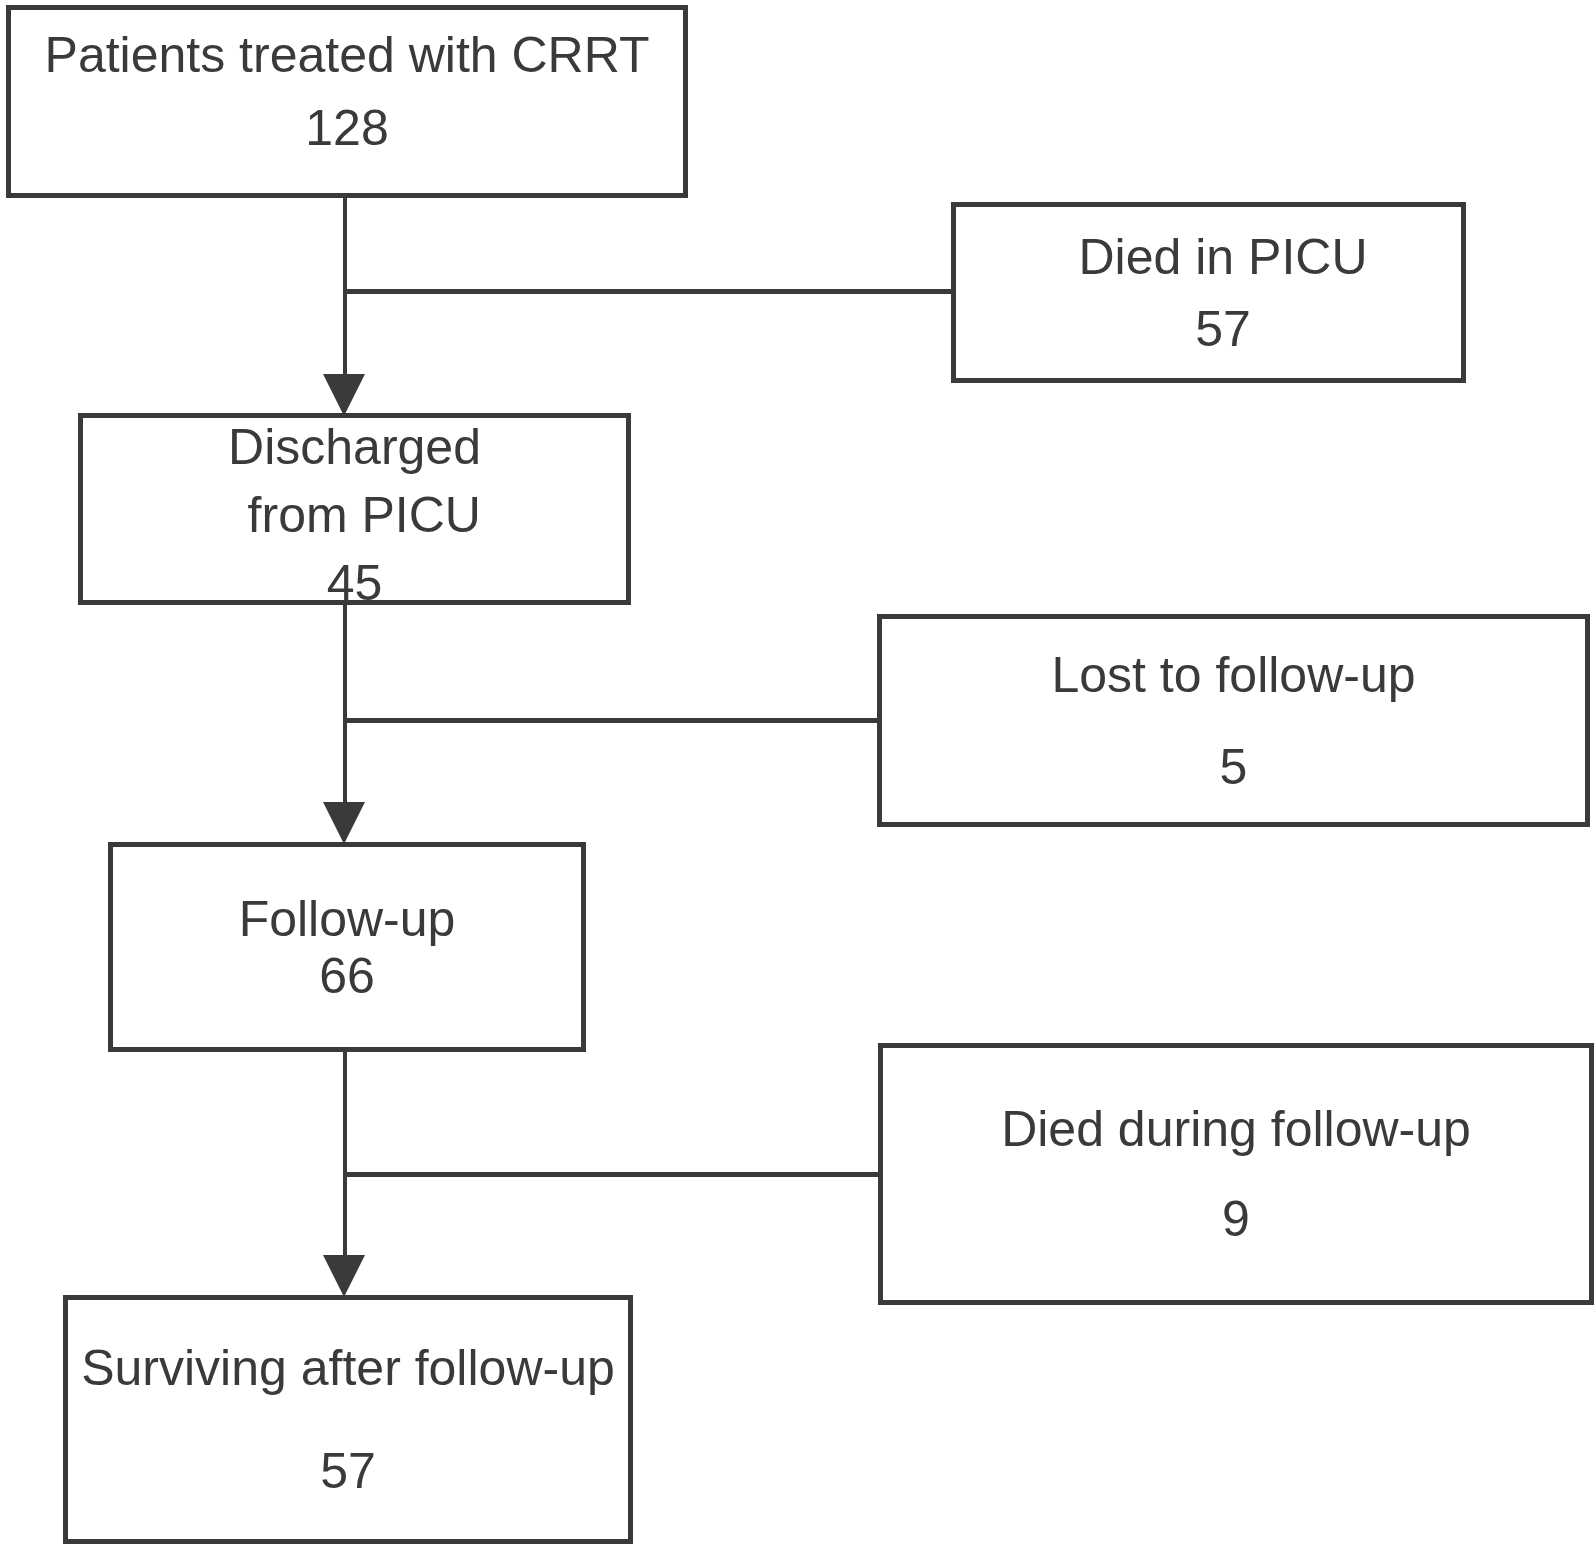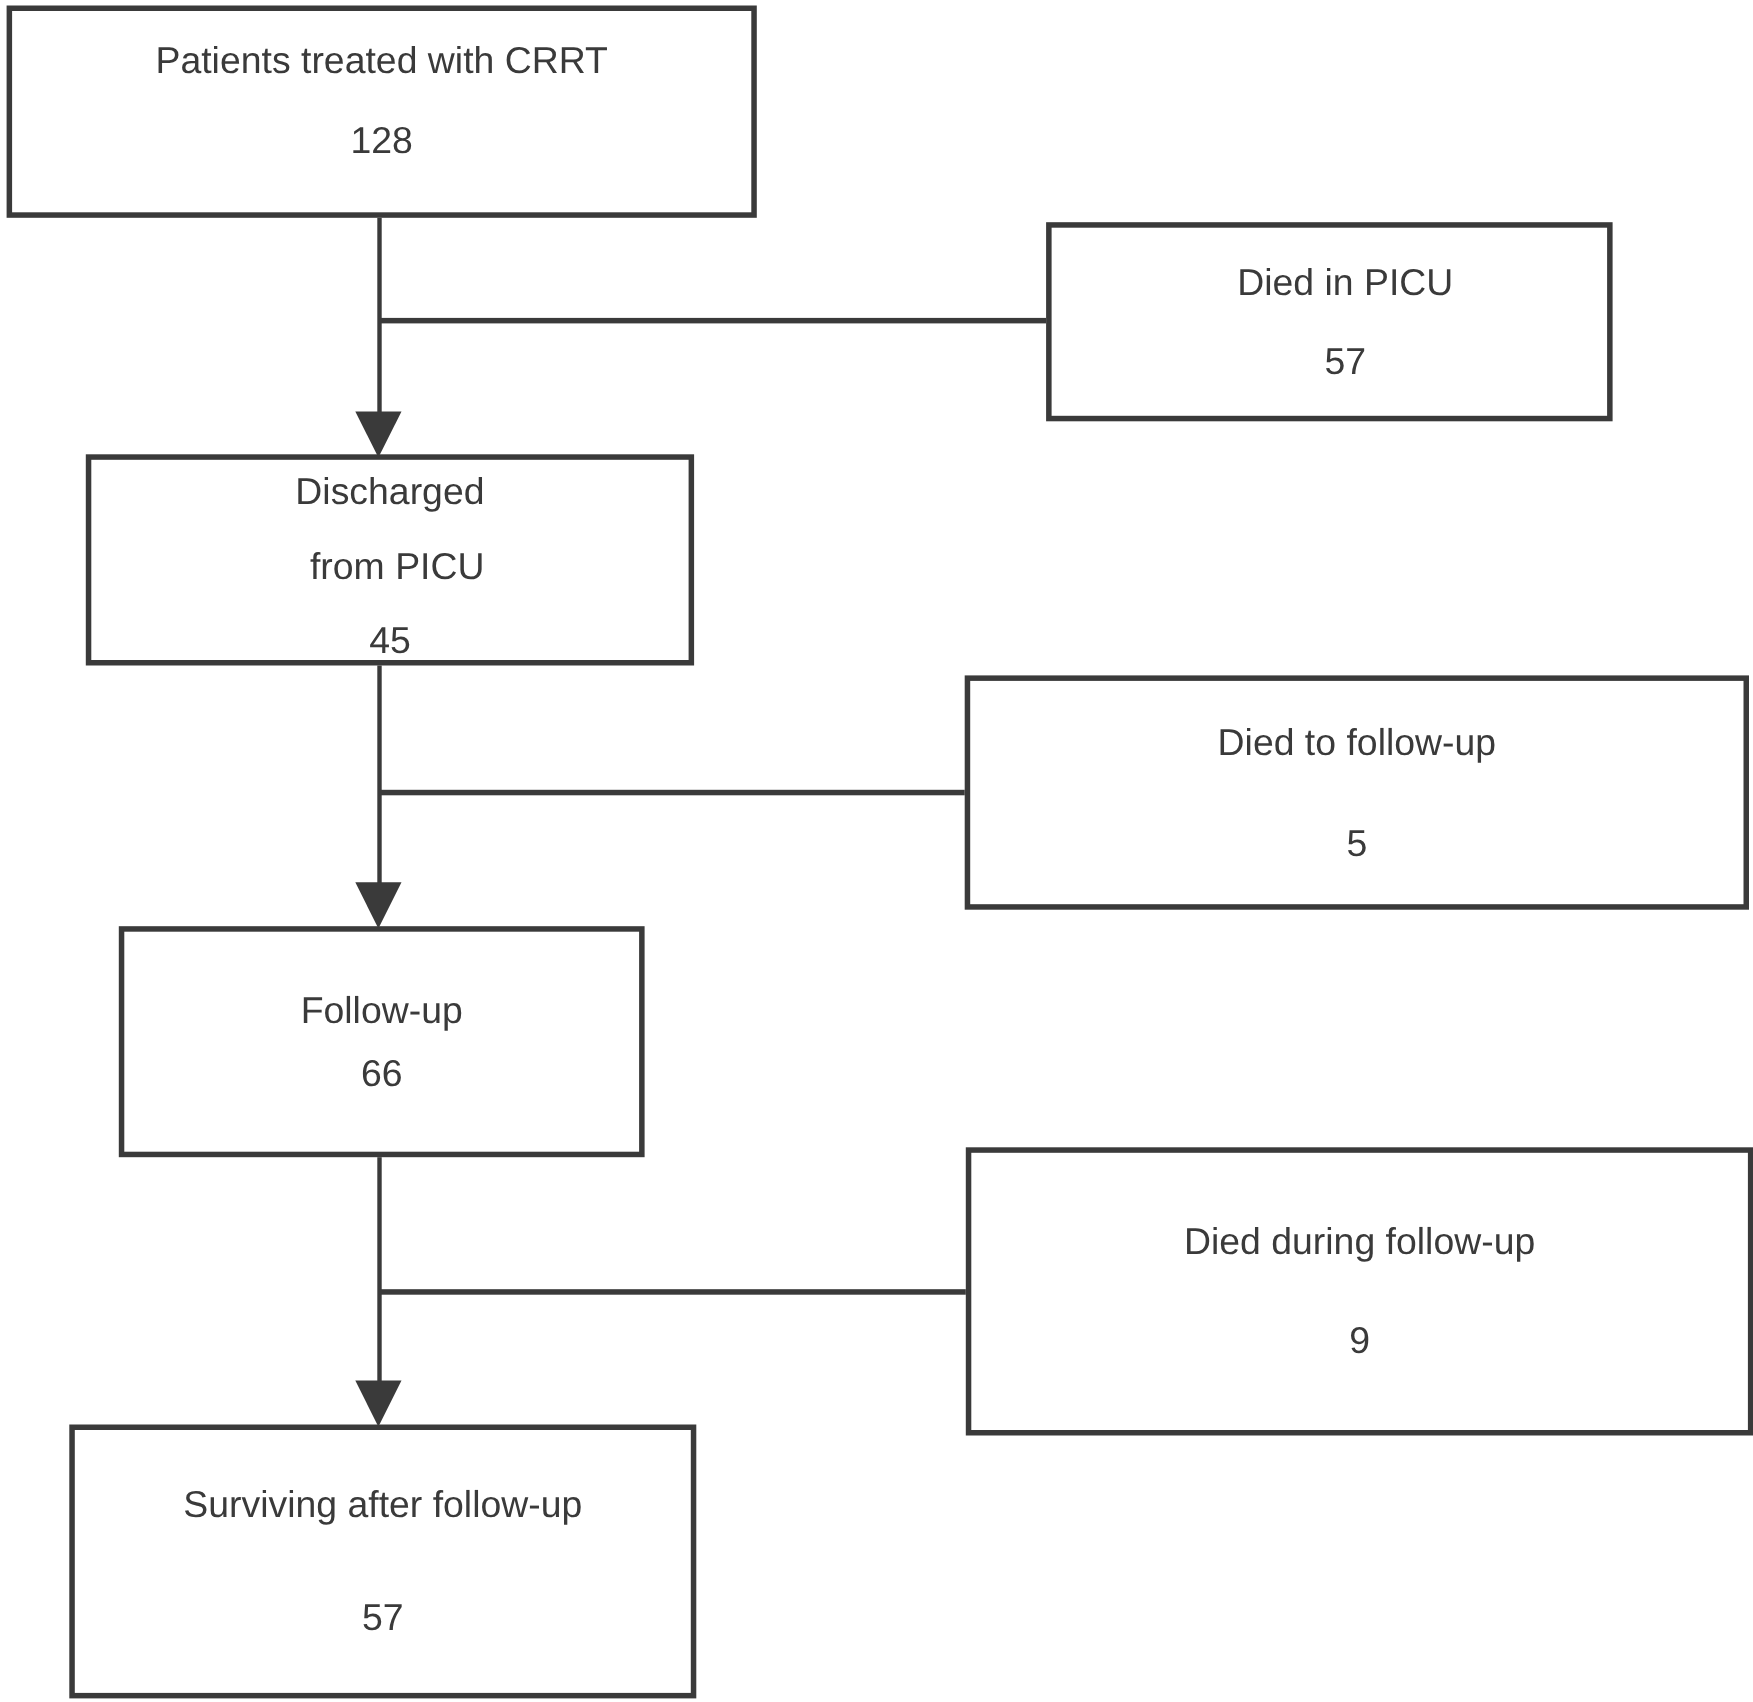--- a/index.html
+++ b/index.html
@@ -19,21 +19,21 @@
   .node {
     position: absolute;
     box-sizing: border-box;
     border: 5px solid #3a3a3a;
     background: #ffffff;
     display: flex;
     flex-direction: column;
     align-items: center;
     justify-content: center;
     text-align: center;
-    font-size: 34px;
+    font-size: 50px;
     line-height: 52px;
   }
   .node .label {
     white-space: pre-line;
   }
   .vline, .hline {
     position: absolute;
     background: #3a3a3a;
   }
   .arrowhead {
@@ -60,21 +60,21 @@
     <div class="num" style="margin-top:20px;">57</div>
   </div>
 
   <div class="node" style="left:78px; top:413px; width:553px; height:192px; line-height:68px; padding-top:12px;text-align:right;">
     <div class="label">Discharged
 from PICU</div>
     <div class="num" style="margin-top:0;">45</div>
   </div>
 
   <div class="node" style="left:877px; top:614px; width:713px; height:213px;">
-    <div class="label">Died to follow-up</div>
+    <div class="label">Lost to follow-up</div>
     <div class="num" style="margin-top:40px;">5</div>
   </div>
 
   <div class="node" style="left:108px; top:842px; width:478px; height:210px;justify-content:center;">
     <div class="label">Follow-up</div>
     <div class="num" style="margin-top:5px;">66</div>
   </div>
 
   <div class="node" style="left:878px; top:1043px; width:716px; height:262px;align-items:center;">
     <div class="label">Died during follow-up</div>

